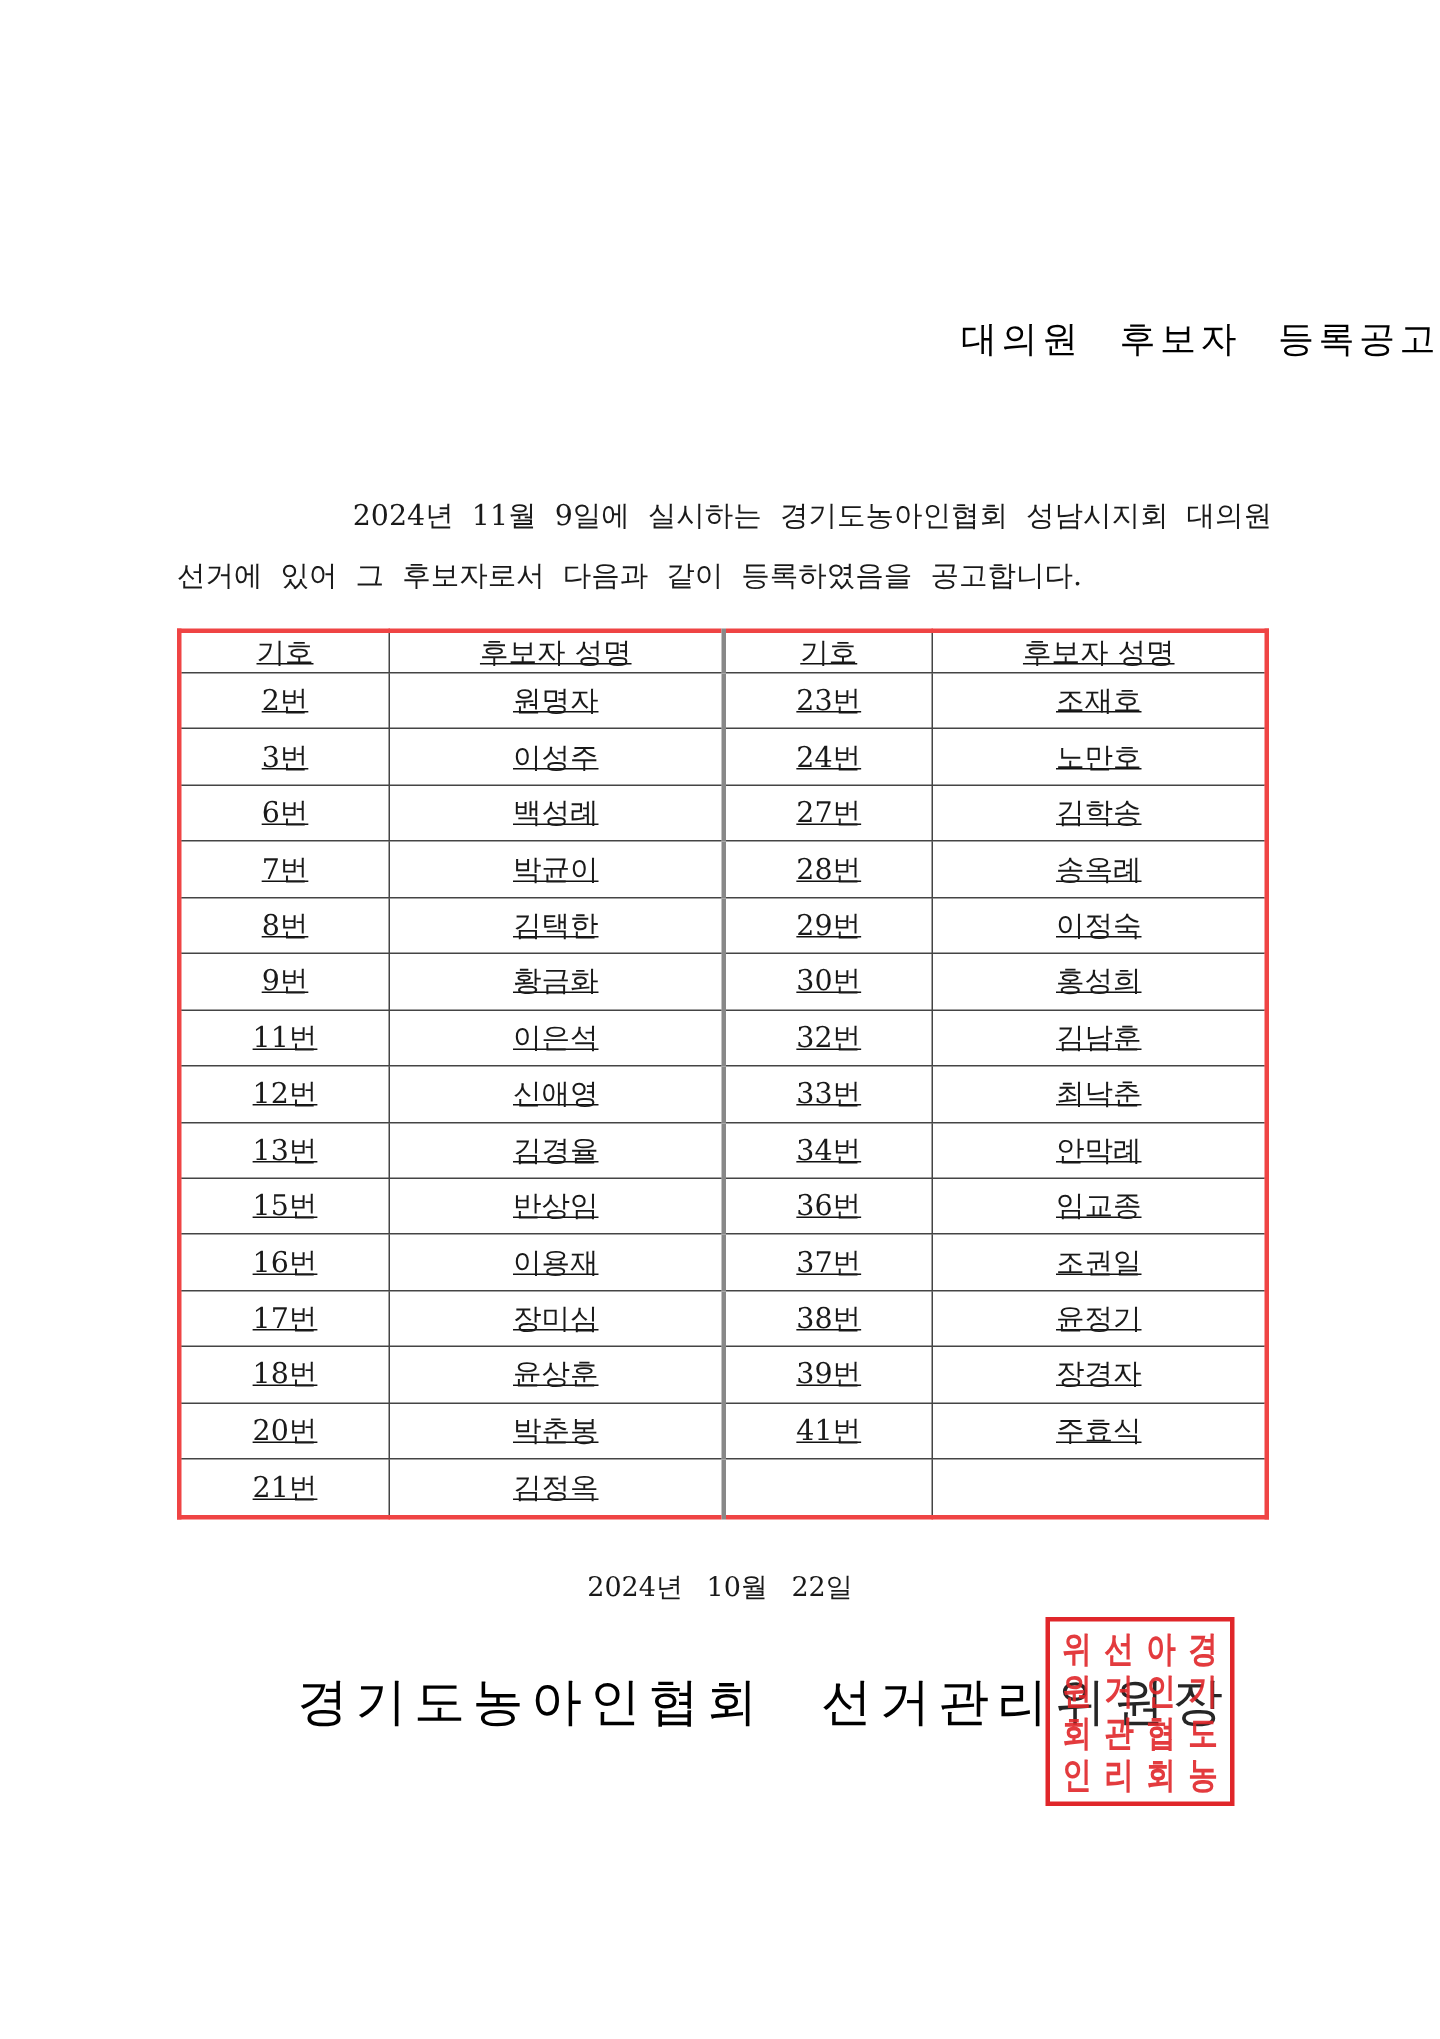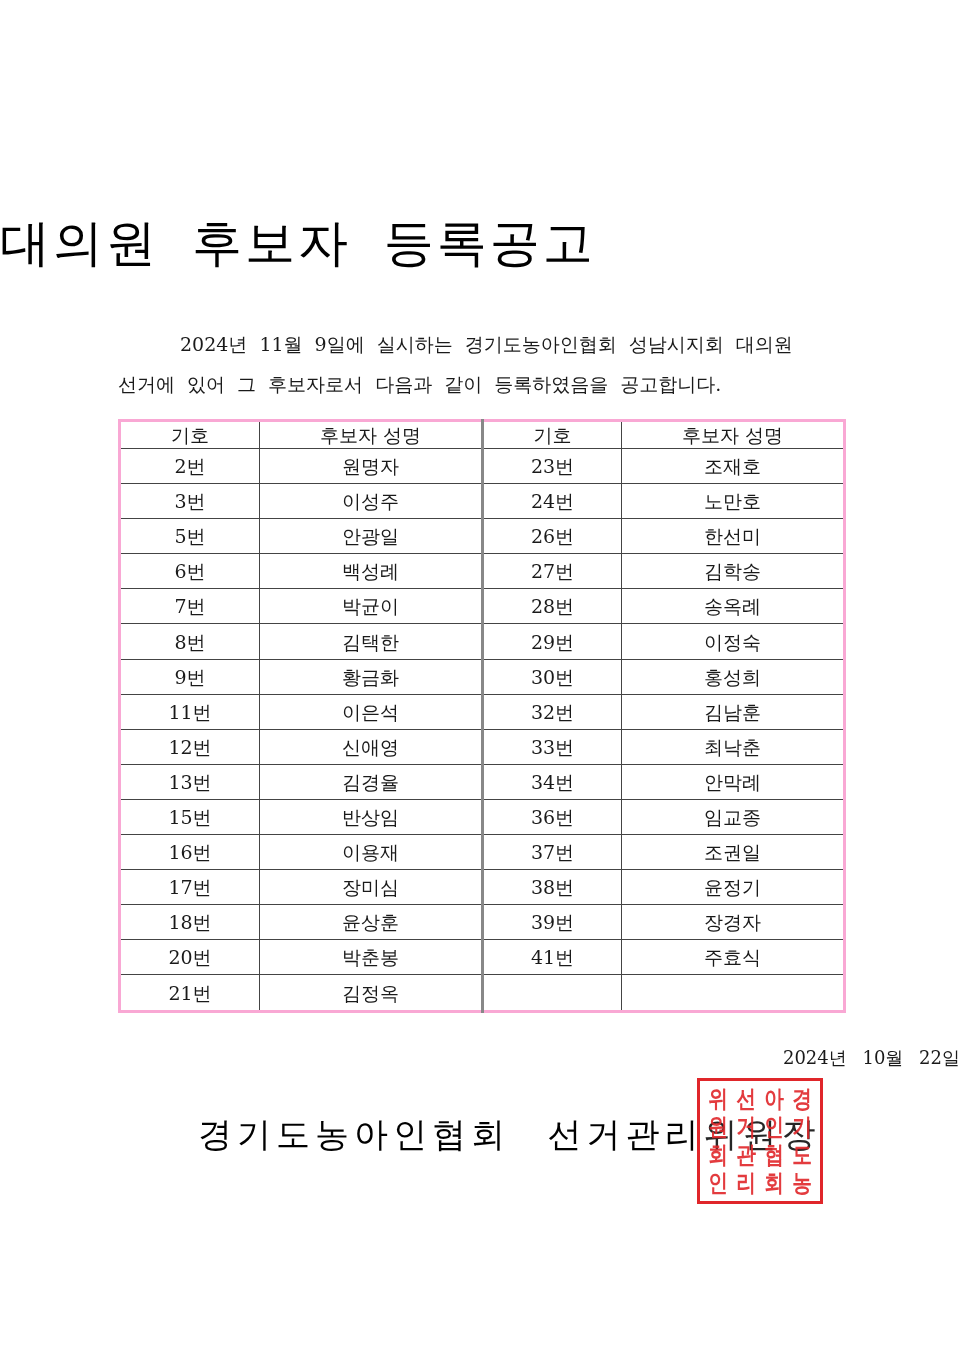--- a/index.html
+++ b/index.html
@@ -13,67 +13,68 @@
       position: relative;
       overflow: hidden;
       font-family: "DejaVu Serif", "Liberation Serif", serif;
       color: #111111;
     }
     .title {
       position: absolute;
       left: 0;
       width: 960px;
       top: 210px;
-      text-align: left;
+      text-align: right;
       font-family: "DejaVu Sans", "Liberation Sans", sans-serif;
-      font-size: 50px;
+      font-size: 24px;
       letter-spacing: 3px;
       word-spacing: 14px;
       color: #000;
     }
     .para {
       position: absolute;
       left: 118px;
       width: 730px;
       top: 324px;
       font-size: 19px;
       line-height: 40px;
       word-spacing: 6px;
       color: #1a1a1a;
     }
-    .para .line1 { padding-left: 62px; display: block; white-space: nowrap; }
+    .para .line1 { padding-left: 62px; display: block; white-space: nowrap; text-align: right; }
     .para .line2 { display: block; white-space: nowrap; }
 
     table.cand {
       position: absolute;
       left: 118px;
       top: 419px;
       width: 725px;
       height: 594px;
       border-collapse: collapse;
-      border: 3px solid #f9a8d4;
+      border: 3px solid #ef4444;
       table-layout: fixed;
+      text-decoration: underline;
     }
     table.cand td, table.cand th {
       border: 1px solid #444;
       text-align: center;
       font-weight: normal;
       font-size: 19px;
       padding: 0;
       height: 26px;
       line-height: 24px;
       color: #1a1a1a;
     }
     table.cand .mid { border-left: 3px solid #888; }
     .date {
       position: absolute;
       left: 0;
       width: 960px;
       top: 1046px;
-      text-align: right;
+      text-align: center;
       font-size: 18px;
       word-spacing: 10px;
       color: #1a1a1a;
     }
     .signer {
       position: absolute;
       left: 198px;
       top: 1112px;
       font-family: Liberation Mono, monospace;
       font-size: 34px;
@@ -137,26 +138,20 @@
         <td>2번</td>
         <td>원명자</td>
         <td class="mid">23번</td>
         <td>조재호</td>
       </tr>
       <tr>
         <td>3번</td>
         <td>이성주</td>
         <td class="mid">24번</td>
         <td>노만호</td>
-      </tr>
-      <tr>
-        <td>5번</td>
-        <td>안광일</td>
-        <td class="mid">26번</td>
-        <td>한선미</td>
       </tr>
       <tr>
         <td>6번</td>
         <td>백성례</td>
         <td class="mid">27번</td>
         <td>김학송</td>
       </tr>
       <tr>
         <td>7번</td>
         <td>박균이</td>

